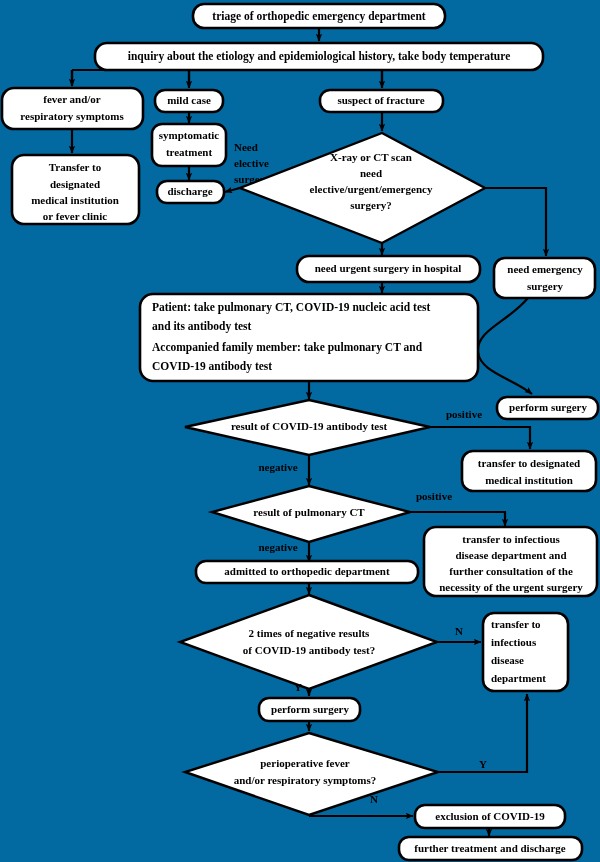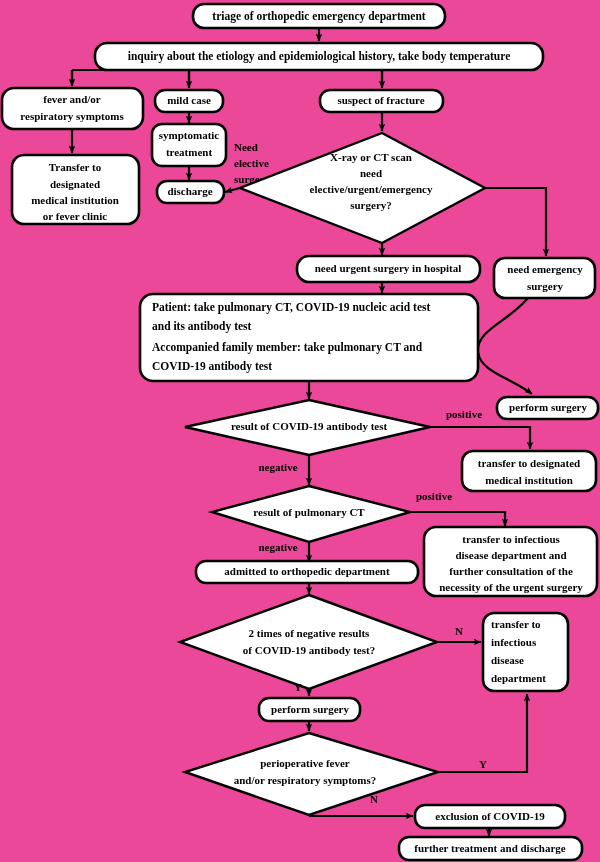--- a/index.html
+++ b/index.html
@@ -4,21 +4,21 @@
 <style>
   html, body {
     margin: 0;
     padding: 0;
     background: #ffffff;
   }
   #chart-root {
     position: relative;
     width: 600px;
     height: 862px;
-    background: #ec4899;
+    background: #0369a1;
     font-family: "Liberation Serif", "DejaVu Serif", serif;
     overflow: hidden;
   }
   svg.flow {
     display: block;
     width: 600px;
     height: 862px;
   }
   .node-shape {
     fill: #ffffff;

